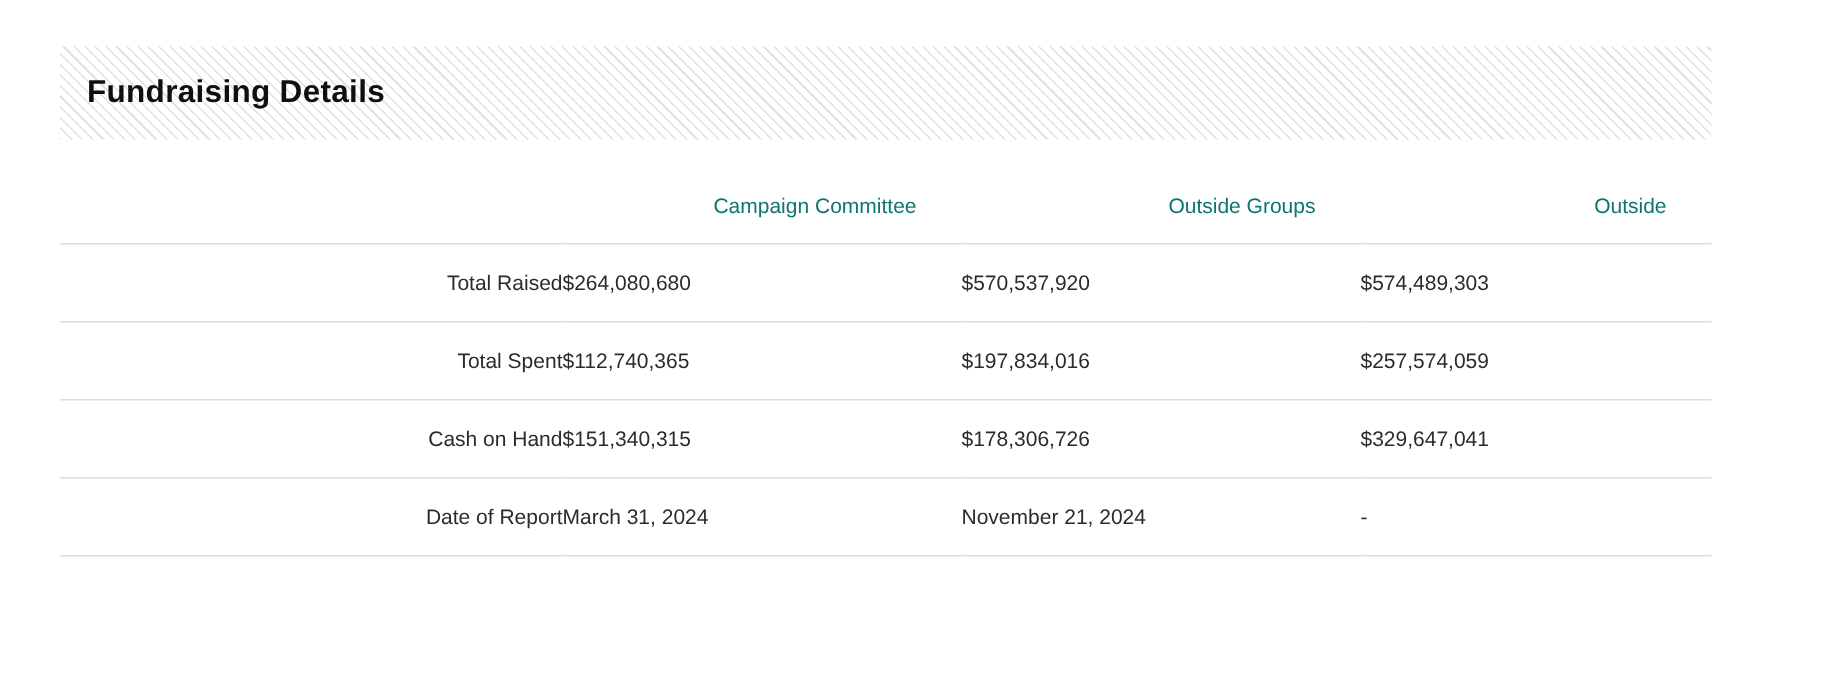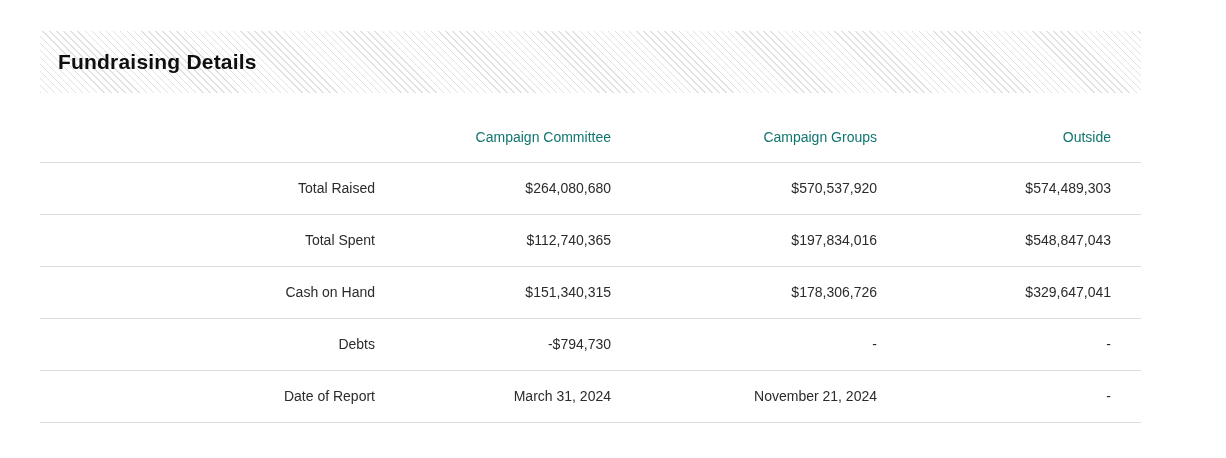--- a/index.html
+++ b/index.html
@@ -54,21 +54,20 @@
     text-align: right;
     padding: 0 30px 0 0;
     vertical-align: middle;
     border-bottom: 1px solid #dcdcdc;
   }
   th.label-col { text-align: left; padding: 0; }
   td {
     height: 52px;
     font-size: 14px;
     color: #2b2b2b;
-    text-align: right;
     padding: 0 30px 0 0;
     vertical-align: middle;
     border-bottom: 1px solid #dcdcdc;
   }
   td.row-label {
     text-align: right;
     padding: 0;
   }
 </style>
 </head>
@@ -84,48 +83,42 @@
     <colgroup>
       <col class="c-label">
         <col class="c-data-1">
         <col class="c-data-2">
         <col class="c-data-3">
     </colgroup>
     <thead>
       <tr>
         <th class="label-col"></th>
         <th>Campaign Committee</th>
-        <th>Campaign Groups</th>
+        <th>Outside Groups</th>
         <th>Outside</th>
       </tr>
     </thead>
     <tbody>
       <tr>
         <td class="row-label">Total Raised</td>
         <td>$264,080,680</td>
         <td>$570,537,920</td>
         <td>$574,489,303</td>
       </tr>
       <tr>
         <td class="row-label">Total Spent</td>
         <td>$112,740,365</td>
         <td>$197,834,016</td>
-        <td>$548,847,043</td>
+        <td>$257,574,059</td>
       </tr>
       <tr>
         <td class="row-label">Cash on Hand</td>
         <td>$151,340,315</td>
         <td>$178,306,726</td>
         <td>$329,647,041</td>
-      </tr>
-      <tr>
-        <td class="row-label">Debts</td>
-        <td>-$794,730</td>
-        <td>-</td>
-        <td>-</td>
       </tr>
       <tr>
         <td class="row-label">Date of Report</td>
         <td>March 31, 2024</td>
         <td>November 21, 2024</td>
         <td>-</td>
       </tr>
     </tbody>
   </table>
 

